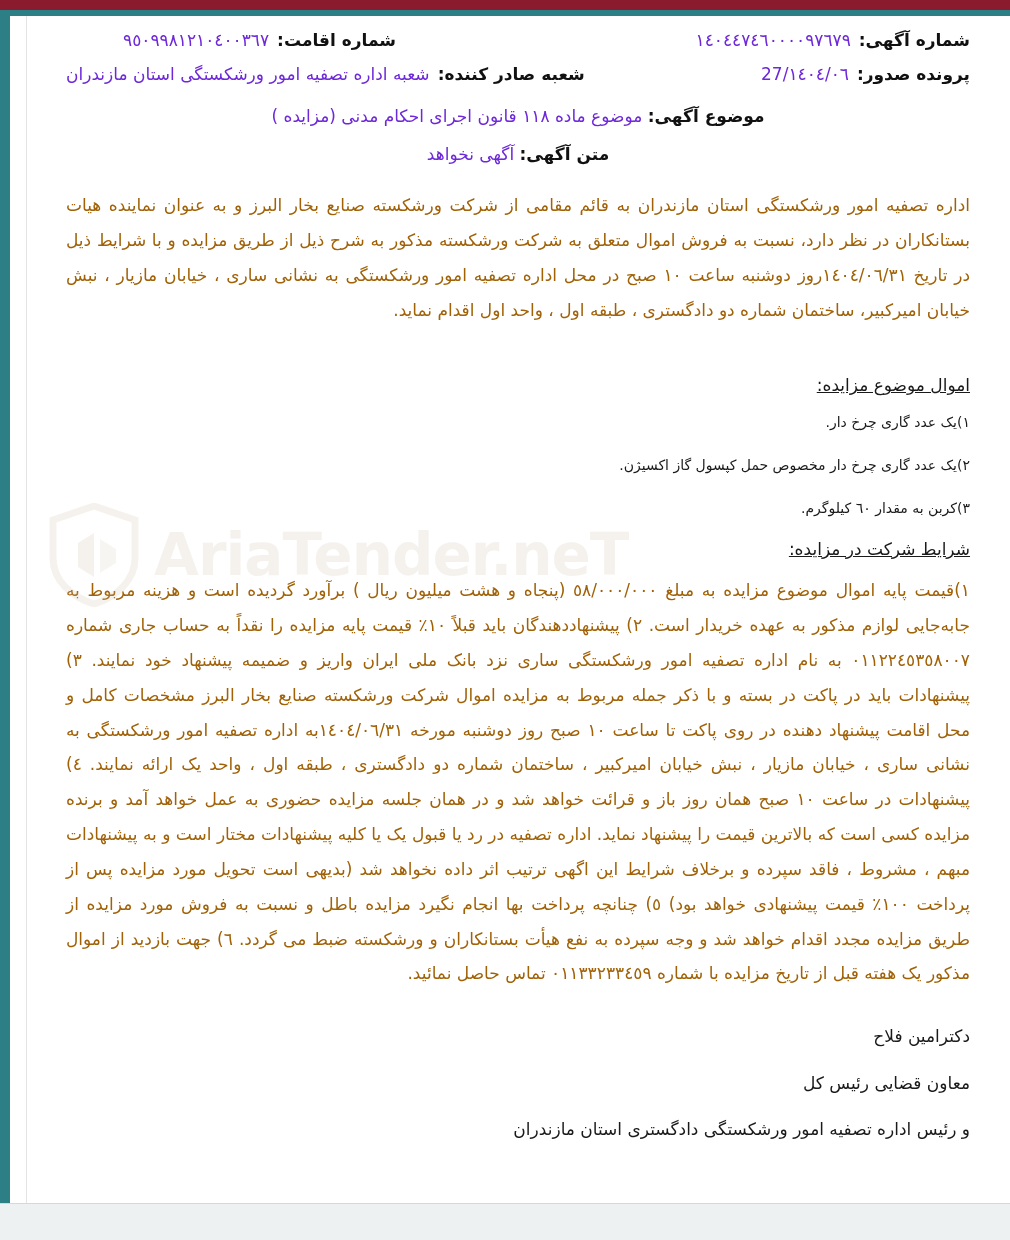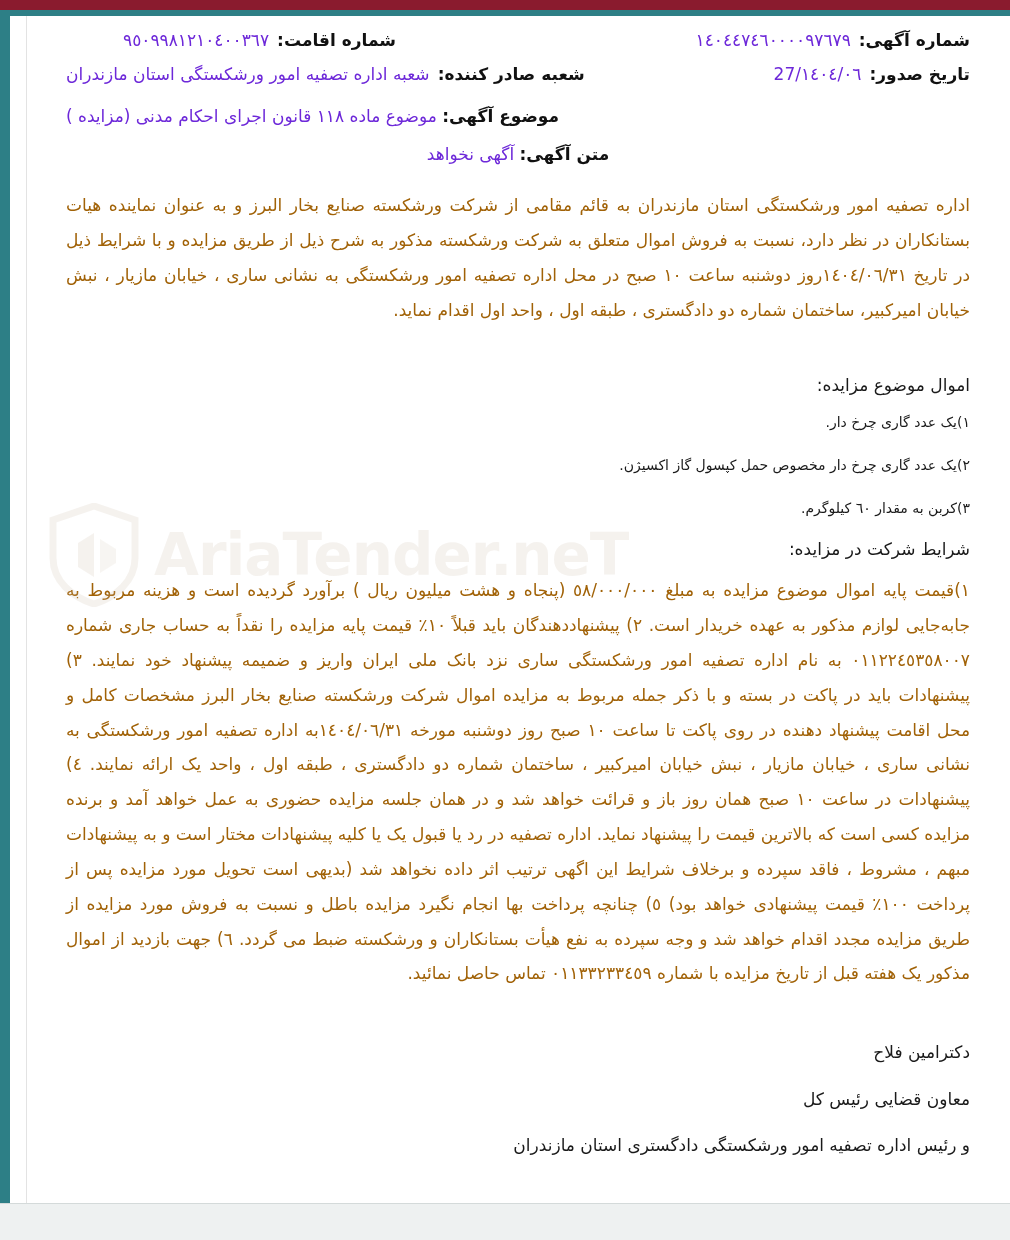--- a/index.html
+++ b/index.html
@@ -111,21 +111,21 @@
     color: #6d28d9;
     white-space: nowrap;
   }
   .meta-cell.right-side { min-width: 330px; }
   .meta-cell.left-side  { min-width: 330px; justify-content: flex-start; }
 
   .subject-row {
     margin-top: 22px;
     margin-bottom: 18px;
     font-size: 17px;
-    text-align: left;
+    text-align: center;
   }
   .subject-row .meta-label { font-weight: bold; }
 
   .title-row {
     margin-bottom: 24px;
     font-size: 17px;
     text-align: center;
   }
 
   p.body {
@@ -140,23 +140,24 @@
     margin: 0 0 16px 0;
     font-size: 14px;
     text-align: right;
     line-height: 1.9;
   }
   p.heading-line {
     margin: 18px 0 14px 0;
     font-size: 17px;
     text-align: right;
     font-weight: normal;
+    text-decoration: underline;
   }
   p.sign {
-    margin: 16px 0 16px 0;
+    margin: 0 0 16px 0;
     font-size: 17px;
     text-align: right;
     line-height: 1.8;
   }
   .spacer-lg { height: 16px; }
 </style>
 </head>
 <body>
 
 <div class="top-bar"></div>
@@ -172,21 +173,21 @@
       <span class="meta-value">١٤٠٤٤٧٤٦٠٠٠٠٩٧٦٧٩</span>
     </div>
     <div class="meta-cell left-side">
       <span class="meta-label">شماره اقامت:</span>
       <span class="meta-value">٩٥٠٩٩٨١٢١٠٤٠٠٣٦٧</span>
     </div>
   </div>
 
   <div class="meta-row">
     <div class="meta-cell right-side">
-      <span class="meta-label">تاریخ صدور:</span>
+      <span class="meta-label">پرونده صدور:</span>
       <span class="meta-value">١٤٠٤/٠٦/27</span>
     </div>
     <div class="meta-cell left-side">
       <span class="meta-label">شعبه صادر کننده:</span>
       <span class="meta-value">شعبه اداره تصفیه امور ورشکستگی استان مازندران</span>
     </div>
   </div>
 
   <div class="subject-row">
     <span class="meta-label">موضوع آگهی:</span>

